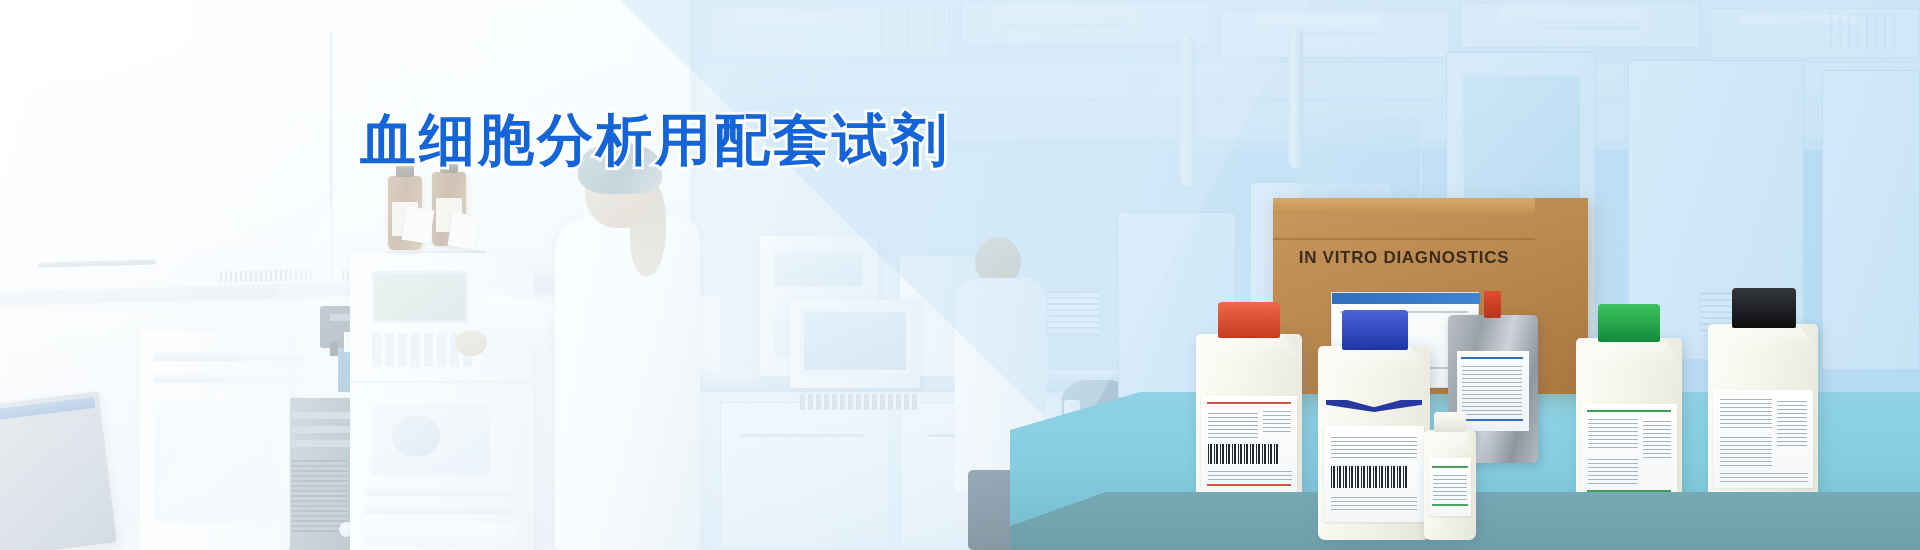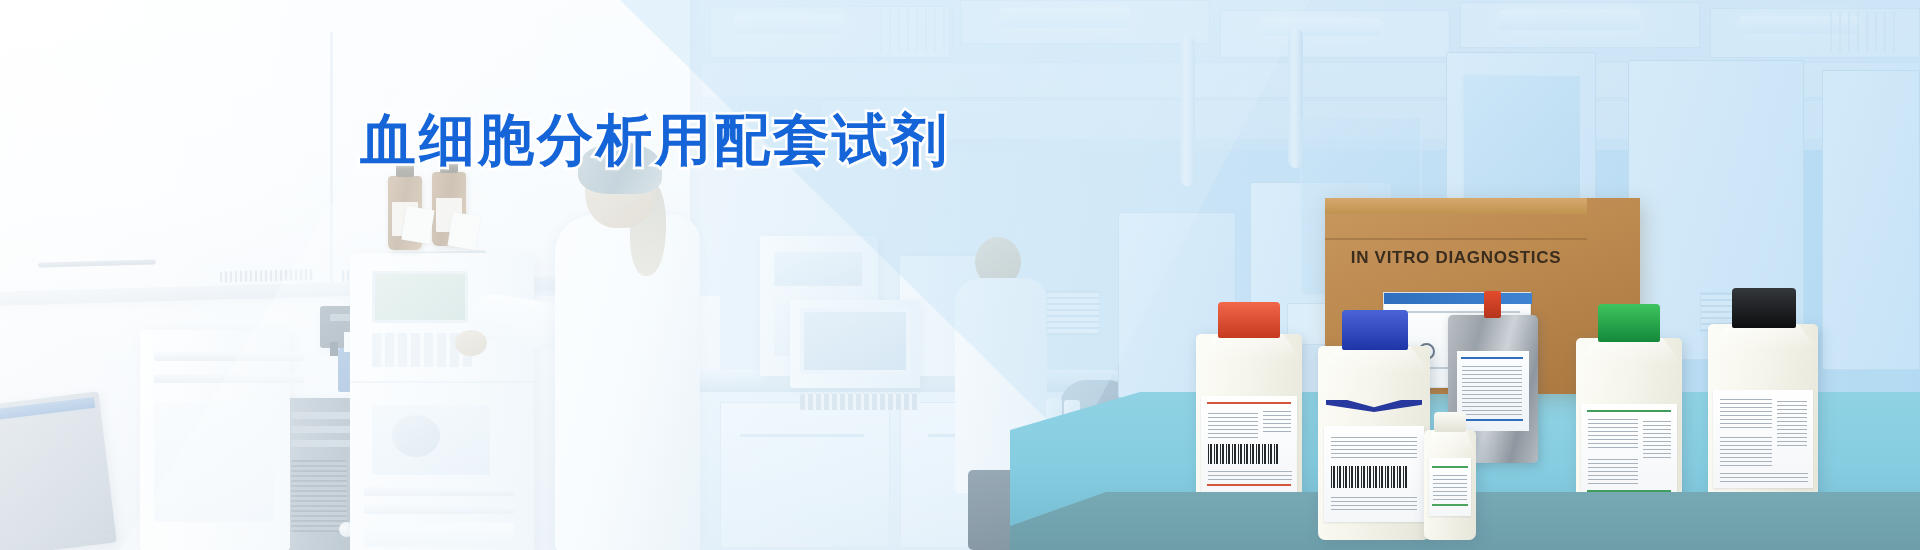--- a/index.html
+++ b/index.html
@@ -162,21 +162,21 @@
 
   
   .counter-top { left:1010px; top:392px; width:910px; height:158px;
                  background:linear-gradient(180deg,#8fd2e4 0%,#86cde1 46%,#74b9cf 100%);
                  clip-path:polygon(0 38px, 130px 0, 1920px 0, 1920px 158px, 0 158px); }
   .counter-edge { left:1010px; top:492px; width:910px; height:58px;
                   background:linear-gradient(180deg,#77a9b5,#6d9ea9);
                   clip-path:polygon(0 34px, 96px 0, 1920px 0, 1920px 58px, 0 58px); }
 
   
-  .box { left:1325px; top:198px; width:315px; height:196px;
+  .box { left:1273px; top:198px; width:315px; height:196px;
          background:linear-gradient(160deg,#c8985f 0%,#bd8a50 40%,#a9773f 100%);
          box-shadow:4px 6px 18px rgba(120,90,50,.25); }
   .box-flap { position:absolute; left:0; top:0; width:262px; height:16px;
               background:linear-gradient(180deg,#d6a86e,#c0934f); }
   .box-seam { position:absolute; left:0; top:40px; width:262px; height:2px; background:rgba(120,85,45,.35); }
   .box-text { position:absolute; left:0; top:50px; width:262px; text-align:center;
               font-size:17px; font-weight:bold; letter-spacing:.7px; color:#3a2d1e;
               font-family:"Liberation Sans",sans-serif; }
   .box-label { position:absolute; left:58px; top:94px; width:148px; height:96px;
                background:linear-gradient(180deg,#fdfefe,#f1f5f8); border:1px solid #dbe3e9;

